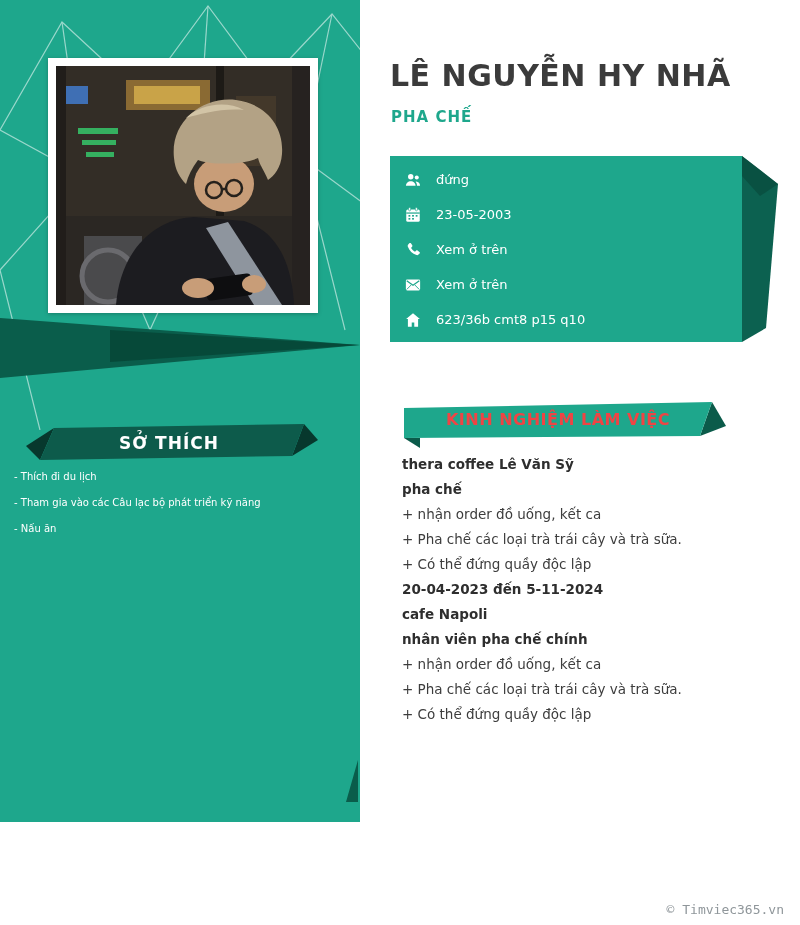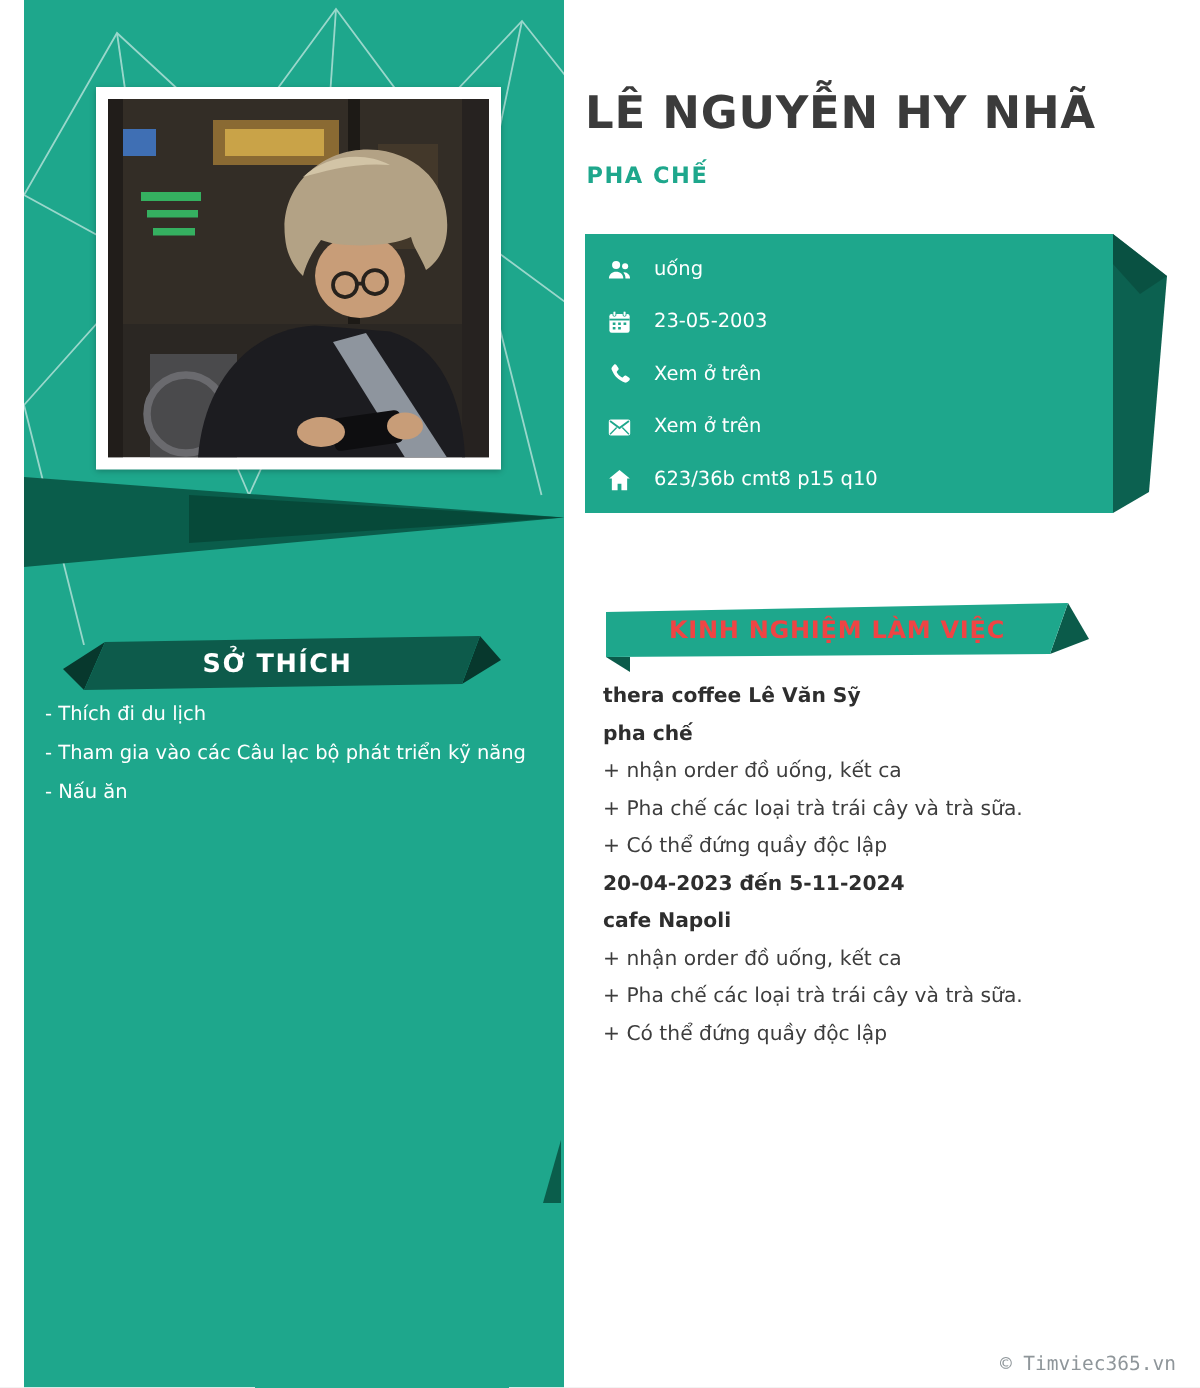--- a/index.html
+++ b/index.html
@@ -1,30 +1,30 @@
 <!DOCTYPE html>
 <html><head>
 <meta charset="utf-8">
 <style>
   html,body{margin:0;padding:0;background:#e9e9e9;}
   .page{position:relative;width:800px;height:925px;background:#ffffff;overflow:hidden;
         font-family:"DejaVu Sans","Liberation Sans",sans-serif;margin:0 auto;}
   
-  .sidebar{position:absolute;left:0;top:0;width:360px;height:925px;background:#1EA78C;margin-left:16px;}
+  .sidebar{position:absolute;left:0;top:0;width:360px;height:822px;background:#1EA78C;}
   .pattern{position:absolute;left:0;top:0;}
   .sliver{position:absolute;left:346px;top:760px;}
   .photo-frame{position:absolute;left:48px;top:58px;width:254px;height:239px;
                background:#fff;padding:8px;box-shadow:0 1px 4px rgba(0,0,0,.25);}
   .photo-frame svg{display:block;}
   .hobby-ribbon{position:absolute;left:26px;top:424px;width:296px;height:50px;}
   .hobby-ribbon svg{position:absolute;left:0;top:0;}
   .hobby-ribbon .ribbon-label{position:absolute;left:14px;top:9px;width:258px;text-align:center;
        color:#fff;font-size:17px;font-weight:700;letter-spacing:1px;}
   .hobby-list{position:absolute;left:14px;top:468px;width:336px;margin:0;padding:0;list-style:none;}
-  .hobby-list li{color:#fff;font-size:13px;line-height:17px;margin-bottom:9px;}
+  .hobby-list li{color:#fff;font-size:10px;line-height:17px;margin-bottom:9px;}
   
   .content{position:absolute;left:360px;top:0;right:0;height:100%;}
   .candidate-name{position:absolute;left:30px;top:58px;margin:0;font-size:30px;font-weight:700;
        color:#3b3b3b;letter-spacing:.5px;white-space:nowrap;}
   .job-title{position:absolute;left:31px;top:108px;font-size:15px;font-weight:700;
        color:#1EA78C;letter-spacing:1px;}
   .contact-box{position:absolute;left:30px;top:152px;width:418px;height:200px;}
   .contact-box .contact-bg{position:absolute;left:0;top:0;}
   .contact-rows{position:absolute;left:14px;top:10px;width:330px;}
   .contact-row{display:flex;align-items:center;height:35px;color:#fff;font-size:13px;}
@@ -135,21 +135,21 @@
 
         <div class="contact-row">
           <span class="cicon">
             <svg viewBox="0 0 24 24" width="18" height="18" fill="#fff">
               <circle cx="9" cy="7.6" r="3.6"></circle>
               <path d="M2.6 19.5c0-3.6 2.9-6 6.4-6s6.4 2.4 6.4 6z"></path>
               <circle cx="17" cy="8.6" r="2.7"></circle>
               <path d="M16.3 13.9c2.9.3 5.1 2.3 5.1 5.6h-4.1c0-2.2-.6-4-1.9-5.2z"></path>
             </svg>
           </span>
-          <span>uống</span>
+          <span>đứng</span>
         </div>
 
         <div class="contact-row">
           <span class="cicon">
             <svg viewBox="0 0 24 24" width="18" height="18">
               <rect x="3" y="4.5" width="18" height="16.5" rx="2" fill="#fff"></rect>
               <rect x="6.2" y="2" width="2.6" height="4.5" rx="1.2" fill="#fff" stroke="#1EA78C" stroke-width="0.8"></rect>
               <rect x="15.2" y="2" width="2.6" height="4.5" rx="1.2" fill="#fff" stroke="#1EA78C" stroke-width="0.8"></rect>
               <rect x="3" y="8.6" width="18" height="1.6" fill="#1EA78C"></rect>
               <g fill="#1EA78C">
@@ -211,20 +211,21 @@
         <p class="b">thera coffee Lê Văn Sỹ</p>
         <p class="b">pha chế</p>
         <p>+ nhận order đồ uống, kết ca</p>
         <p>+ Pha chế các loại trà trái cây và trà sữa.</p>
         <p>+ Có thể đứng quầy độc lập</p>
       </div>
 
       <div class="exp-entry">
         <p class="b">20-04-2023 đến 5-11-2024</p>
         <p class="b">cafe Napoli</p>
+        <p class="b">nhân viên pha chế chính</p>
         <p>+ nhận order đồ uống, kết ca</p>
         <p>+ Pha chế các loại trà trái cây và trà sữa.</p>
         <p>+ Có thể đứng quầy độc lập</p>
       </div>
 
     </div>
 
     <div class="copyright">© Timviec365.vn</div>
   </main>
 </div>

